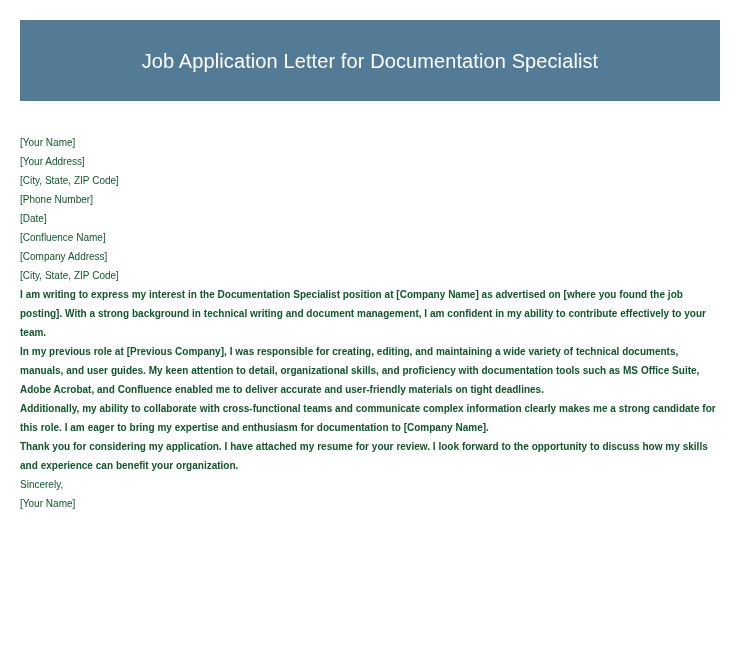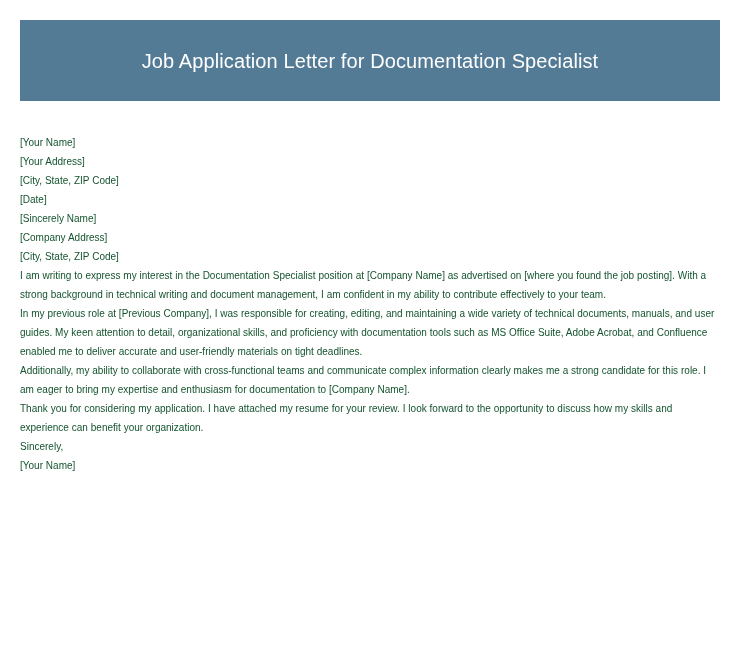--- a/index.html
+++ b/index.html
@@ -51,42 +51,44 @@
     color: #14532d;
     font-size: 10px;
     line-height: 19px;
     font-weight: 400;
     margin: 0;
     text-align: left;
     word-spacing: 0.1px;
   }
   .letter-para {
     width: 700px;
+    font-weight: bold;
   }
 </style>
 </head>
 <body>
 
 <div class="page">
 
   <div class="header-banner">
     <div class="header-title">Job Application Letter for Documentation Specialist</div>
   </div>
 
   <div class="letter-body">
 
     <div>
       <div class="letter-line">[Your Name]</div>
       <div class="letter-line">[Your Address]</div>
       <div class="letter-line">[City, State, ZIP Code]</div>
+      <div class="letter-line">[Phone Number]</div>
       <div class="letter-line">[Date]</div>
     </div>
 
     <div>
-      <div class="letter-line">[Sincerely Name]</div>
+      <div class="letter-line">[Confluence Name]</div>
       <div class="letter-line">[Company Address]</div>
       <div class="letter-line">[City, State, ZIP Code]</div>
     </div>
 
 
     <p class="letter-para">I am writing to express my interest in the Documentation Specialist position at [Company Name] as advertised on [where you found the job posting]. With a strong background in technical writing and document management, I am confident in my ability to contribute effectively to your team.</p>
     <p class="letter-para">In my previous role at [Previous Company], I was responsible for creating, editing, and maintaining a wide variety of technical documents, manuals, and user guides. My keen attention to detail, organizational skills, and proficiency with documentation tools such as MS Office Suite, Adobe Acrobat, and Confluence enabled me to deliver accurate and user-friendly materials on tight deadlines.</p>
     <p class="letter-para">Additionally, my ability to collaborate with cross-functional teams and communicate complex information clearly makes me a strong candidate for this role. I am eager to bring my expertise and enthusiasm for documentation to [Company Name].</p>
     <p class="letter-para">Thank you for considering my application. I have attached my resume for your review. I look forward to the opportunity to discuss how my skills and experience can benefit your organization.</p>
 

